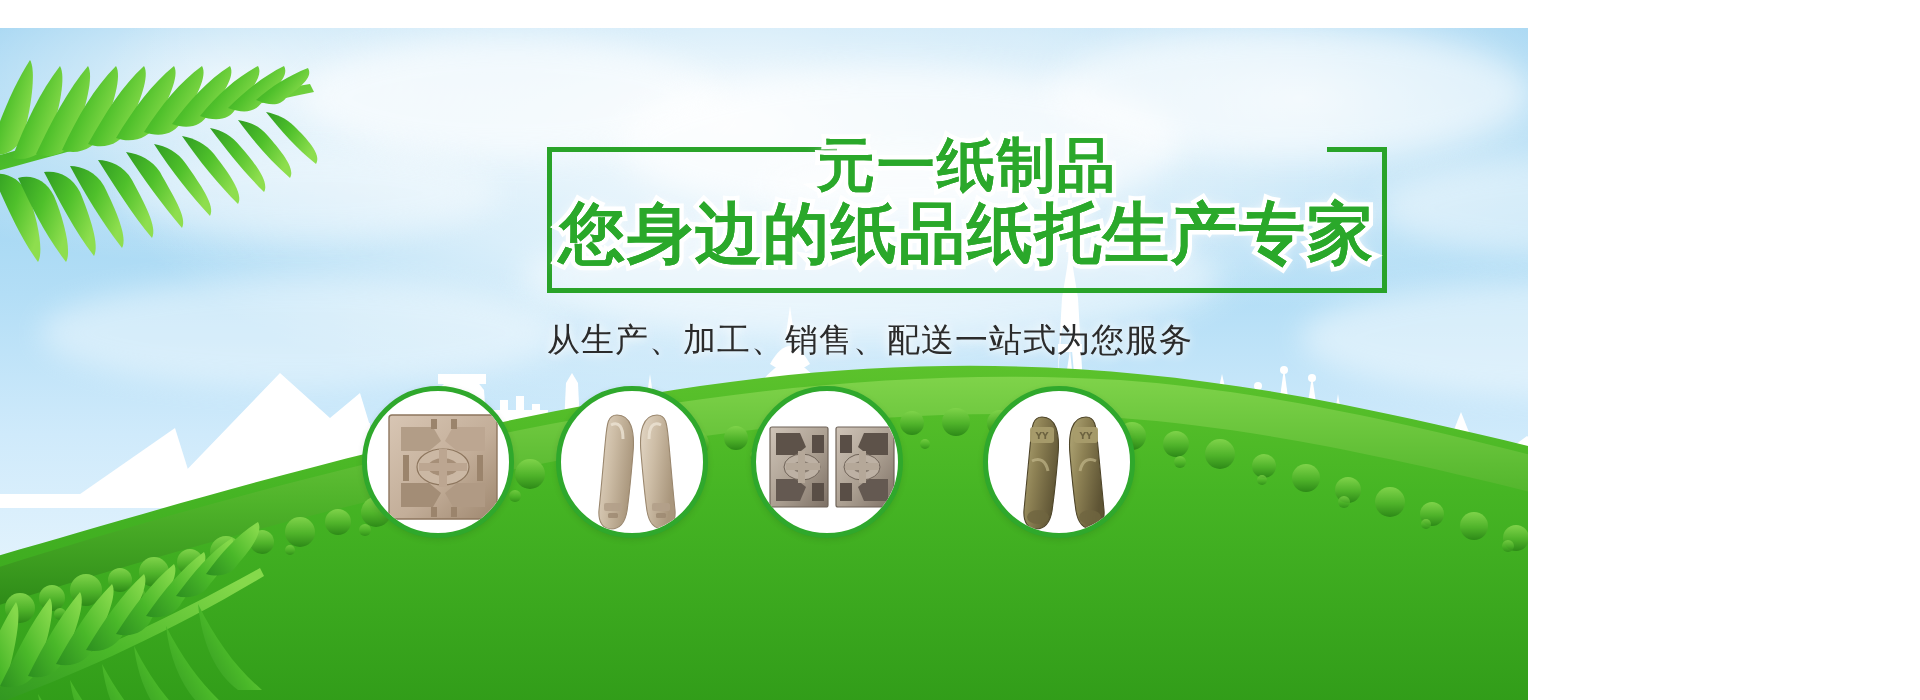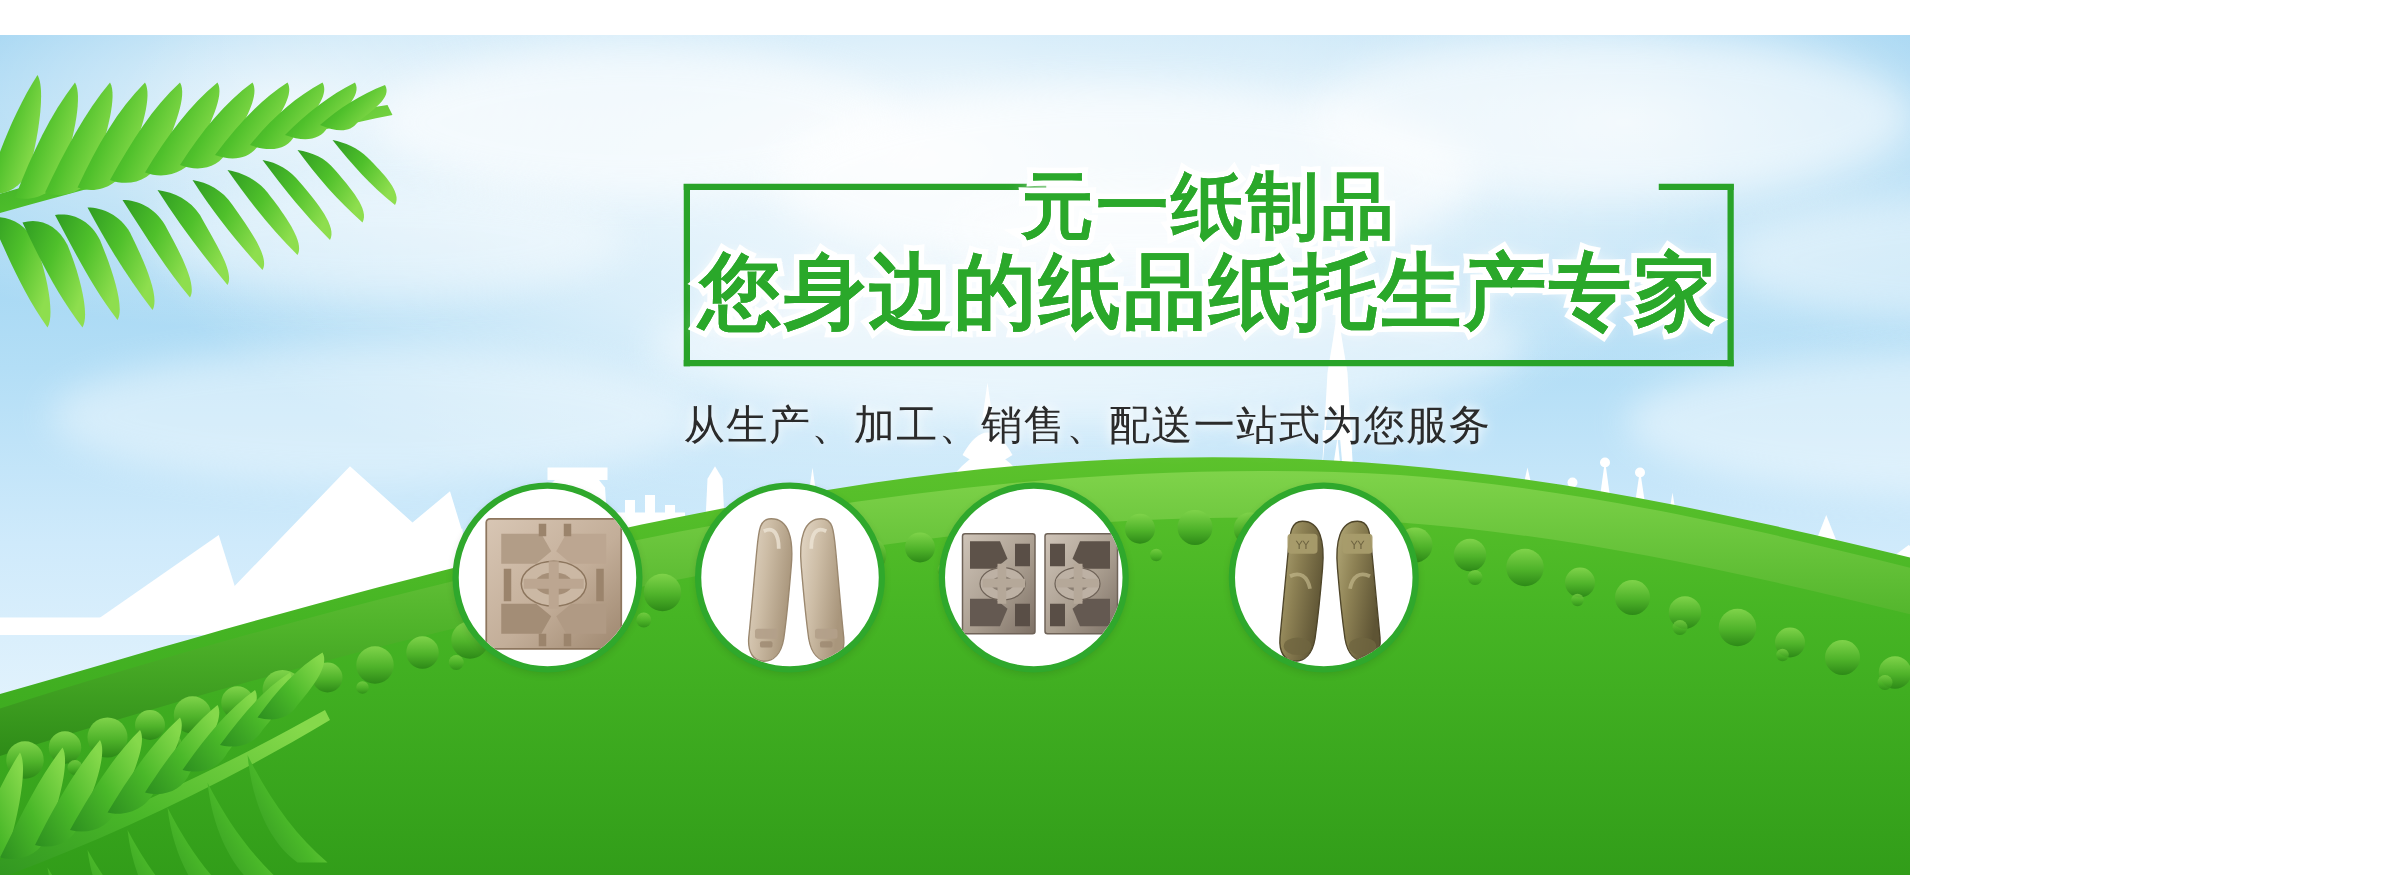--- a/index.html
+++ b/index.html
@@ -79,20 +79,21 @@
 
   
   .prod {
     position:absolute;
     border-radius:50%;
     background:#ffffff;
     border:5px solid #2fa82c;
     overflow:hidden;
     display:flex; align-items:center; justify-content:center;
     box-shadow:0 2px 6px rgba(0,0,0,.10);
+    font-weight:bold;
   }
   .prod .inner { width:100%; height:100%; position:relative; }
 
   
   .frond { position:absolute; }
 
   .lbl-hidden { position:absolute; width:1px; height:1px; overflow:hidden; clip:rect(0 0 0 0); }
 </style>
 </head>
 <body>

